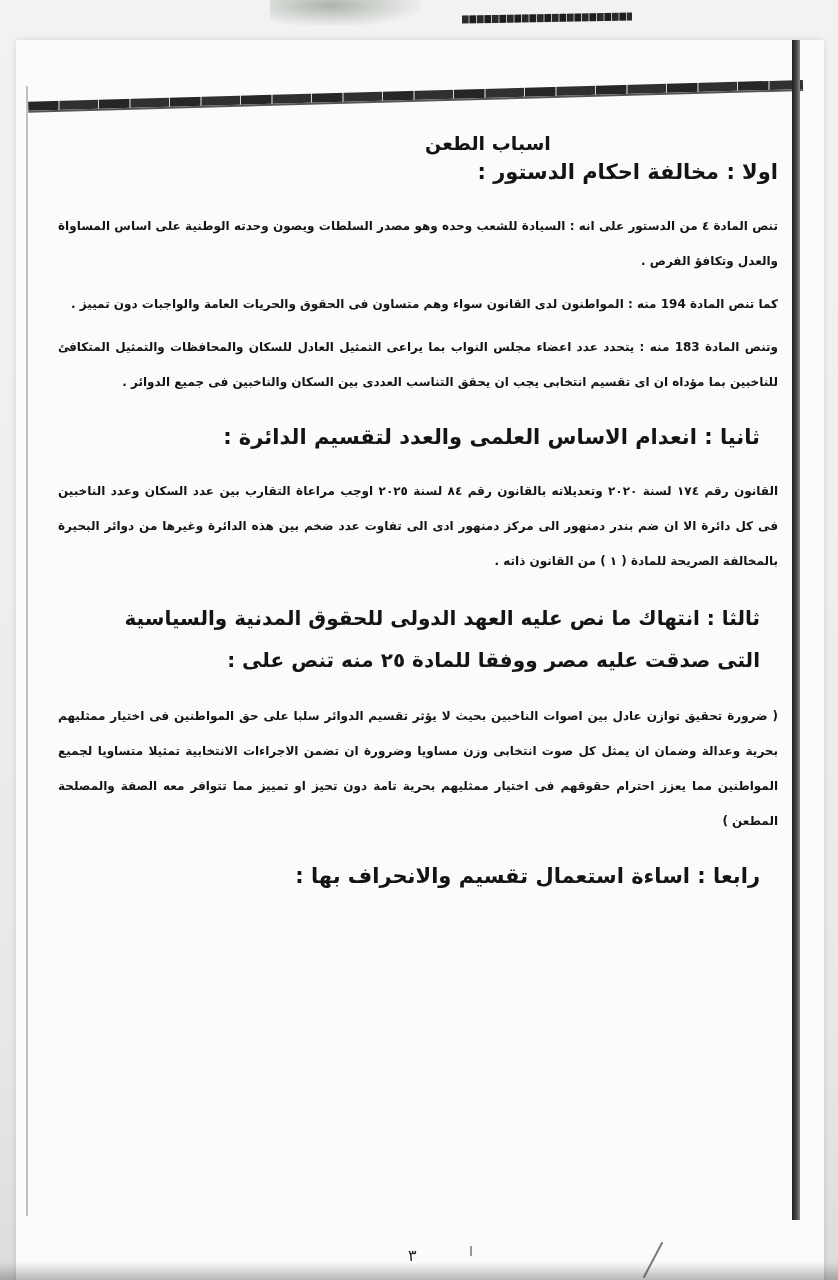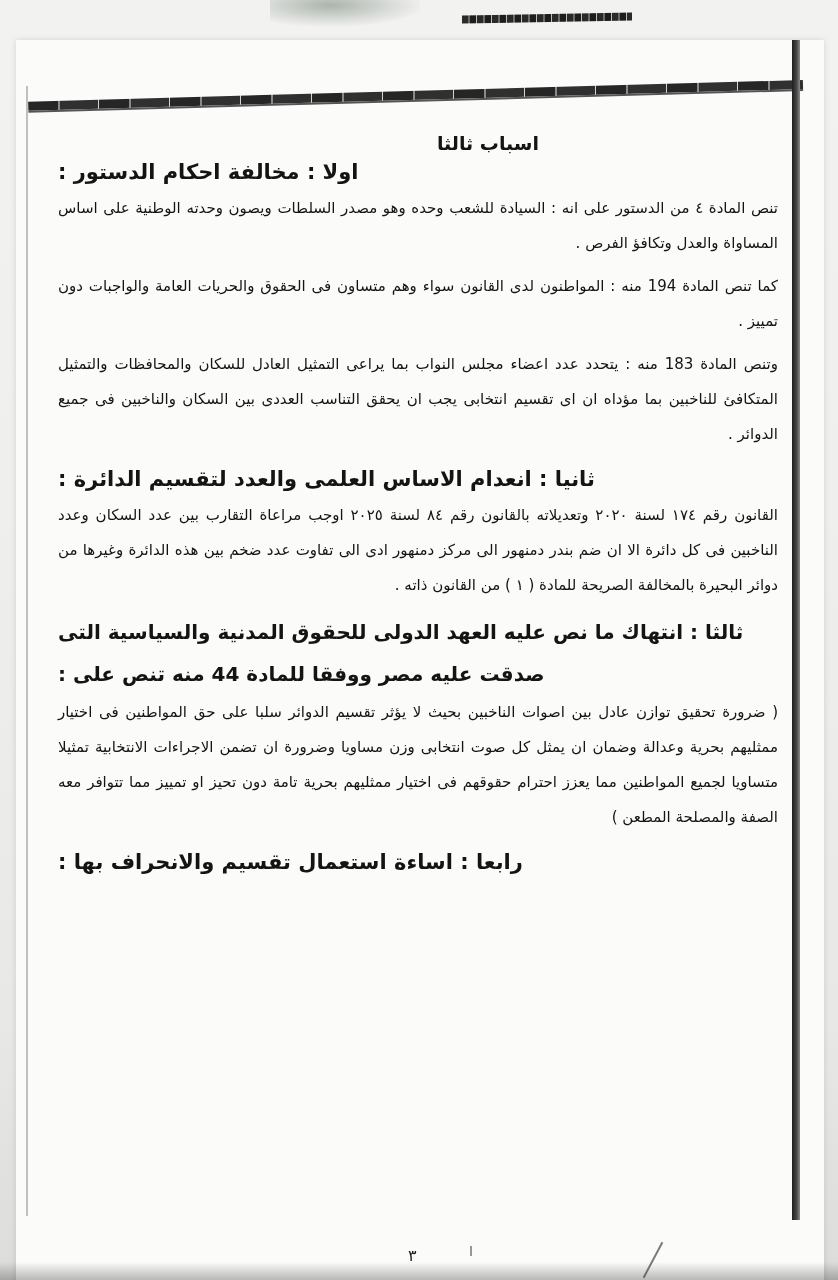--- a/index.html
+++ b/index.html
@@ -90,30 +90,31 @@
       font-size: 19px;
       margin: 0 0 0 0;
       line-height: 36px;
       padding-left: 140px;
     }
     .section-heading {
       font-family: "DejaVu Sans", sans-serif;
       font-weight: bold;
       font-size: 21px;
       line-height: 38px;
-      margin: 0;
-      text-align: left;
+      margin: 18px;
+      text-align: right;
     }
     .section-heading.h1 { margin-top: -8px; margin-right: 0; }
     .section-heading.multi { line-height: 42px; font-size: 20px; }
     .para {
       font-family: "DejaVu Sans", sans-serif;
-      font-size: 15px;
+      font-size: 12px;
       line-height: 35px;
       margin: 0 0 8px 0;
+      font-weight: bold;
     }
     .page-number {
       position: absolute;
       left: 408px;
       top: 1246px;
       font-size: 16px;
       color: #1a1a1a;
       font-family: "DejaVu Sans", sans-serif;
     }
     .pen-mark {
@@ -150,36 +151,36 @@
 <div class="photo-bg"></div>
 <div class="stamp-top"></div>
 <div class="top-border-fragment"></div>
 
 <div class="page"></div>
 <div class="frame-top"></div>
 <div class="frame-right"></div>
 <div class="frame-left"></div>
 
 <div class="content">
-  <h1 class="doc-title">اسباب ثالثا</h1>
+  <h1 class="doc-title">اسباب الطعن</h1>
 
   <section>
     <h2 class="section-heading h1">اولا : مخالفة احكام الدستور :</h2>
     <p class="para">تنص المادة ٤ من الدستور على انه : السيادة للشعب وحده وهو مصدر السلطات ويصون وحدته الوطنية على اساس المساواة والعدل وتكافؤ الفرص .</p>
     <p class="para">كما تنص المادة 194 منه : المواطنون لدى القانون سواء وهم متساون فى الحقوق والحريات العامة والواجبات دون تمييز .</p>
     <p class="para">وتنص المادة 183 منه : يتحدد عدد اعضاء مجلس النواب بما يراعى التمثيل العادل للسكان والمحافظات والتمثيل المتكافئ للناخبين بما مؤداه ان اى تقسيم انتخابى يجب ان يحقق التناسب العددى بين السكان والناخبين فى جميع الدوائر .</p>
   </section>
 
   <section>
     <h2 class="section-heading">ثانيا : انعدام الاساس العلمى والعدد لتقسيم الدائرة :</h2>
     <p class="para">القانون رقم ١٧٤ لسنة ٢٠٢٠ وتعديلاته بالقانون رقم ٨٤ لسنة ٢٠٢٥ اوجب مراعاة التقارب بين عدد السكان وعدد الناخبين فى كل دائرة الا ان ضم بندر دمنهور الى مركز دمنهور ادى الى تفاوت عدد ضخم بين هذه الدائرة وغيرها من دوائر البحيرة بالمخالفة الصريحة للمادة ( ١ ) من القانون ذاته .</p>
   </section>
 
   <section>
-    <h2 class="section-heading multi">ثالثا : انتهاك ما نص عليه العهد الدولى للحقوق المدنية والسياسية التى صدقت عليه مصر ووفقا للمادة 44 منه تنص على :</h2>
+    <h2 class="section-heading multi">ثالثا : انتهاك ما نص عليه العهد الدولى للحقوق المدنية والسياسية التى صدقت عليه مصر ووفقا للمادة ٢٥ منه تنص على :</h2>
     <p class="para">( ضرورة تحقيق توازن عادل بين اصوات الناخبين بحيث لا يؤثر تقسيم الدوائر سلبا على حق المواطنين فى اختيار ممثليهم بحرية وعدالة وضمان ان يمثل كل صوت انتخابى وزن مساويا وضرورة ان تضمن الاجراءات الانتخابية تمثيلا متساويا لجميع المواطنين مما يعزز احترام حقوقهم فى اختيار ممثليهم بحرية تامة دون تحيز او تمييز مما تتوافر معه الصفة والمصلحة المطعن )</p>
   </section>
 
   <section>
     <h2 class="section-heading">رابعا : اساءة استعمال تقسيم والانحراف بها :</h2>
   </section>
 </div>
 
 <div class="page-number">٣</div>
 <div class="pen-mark"></div>

